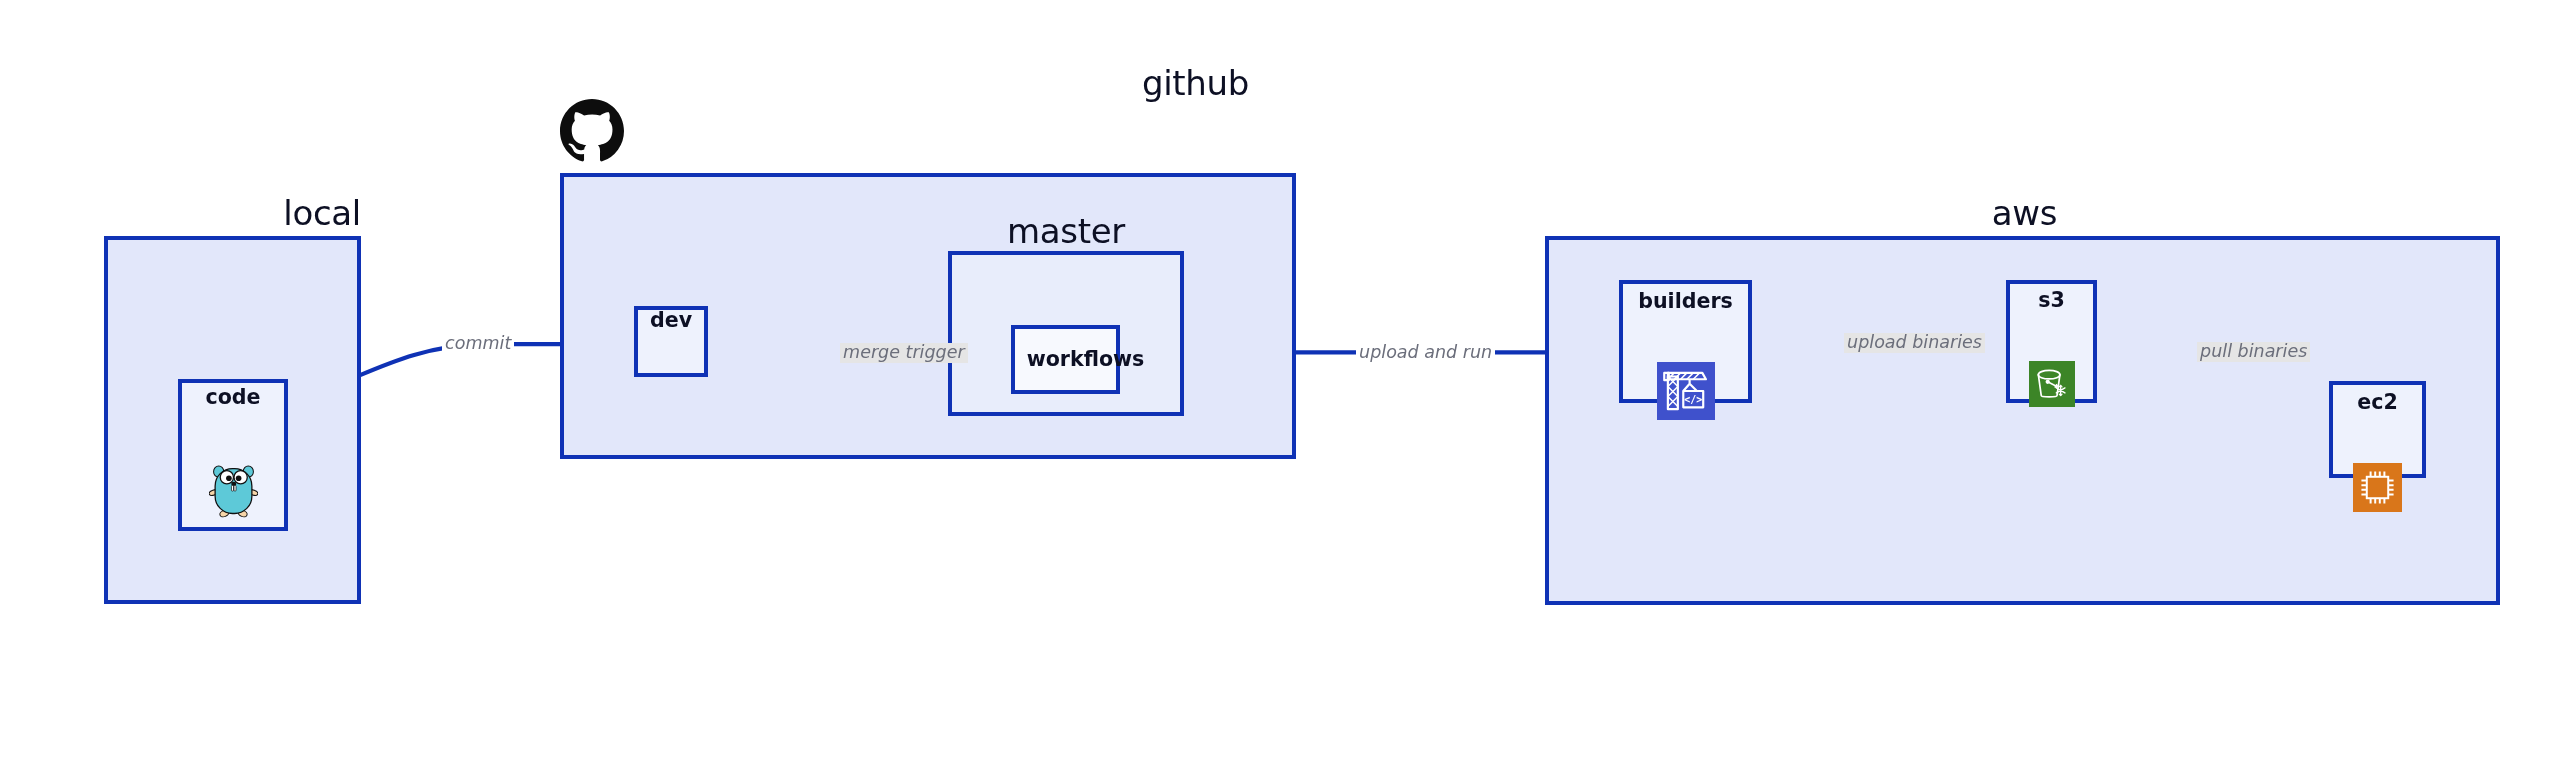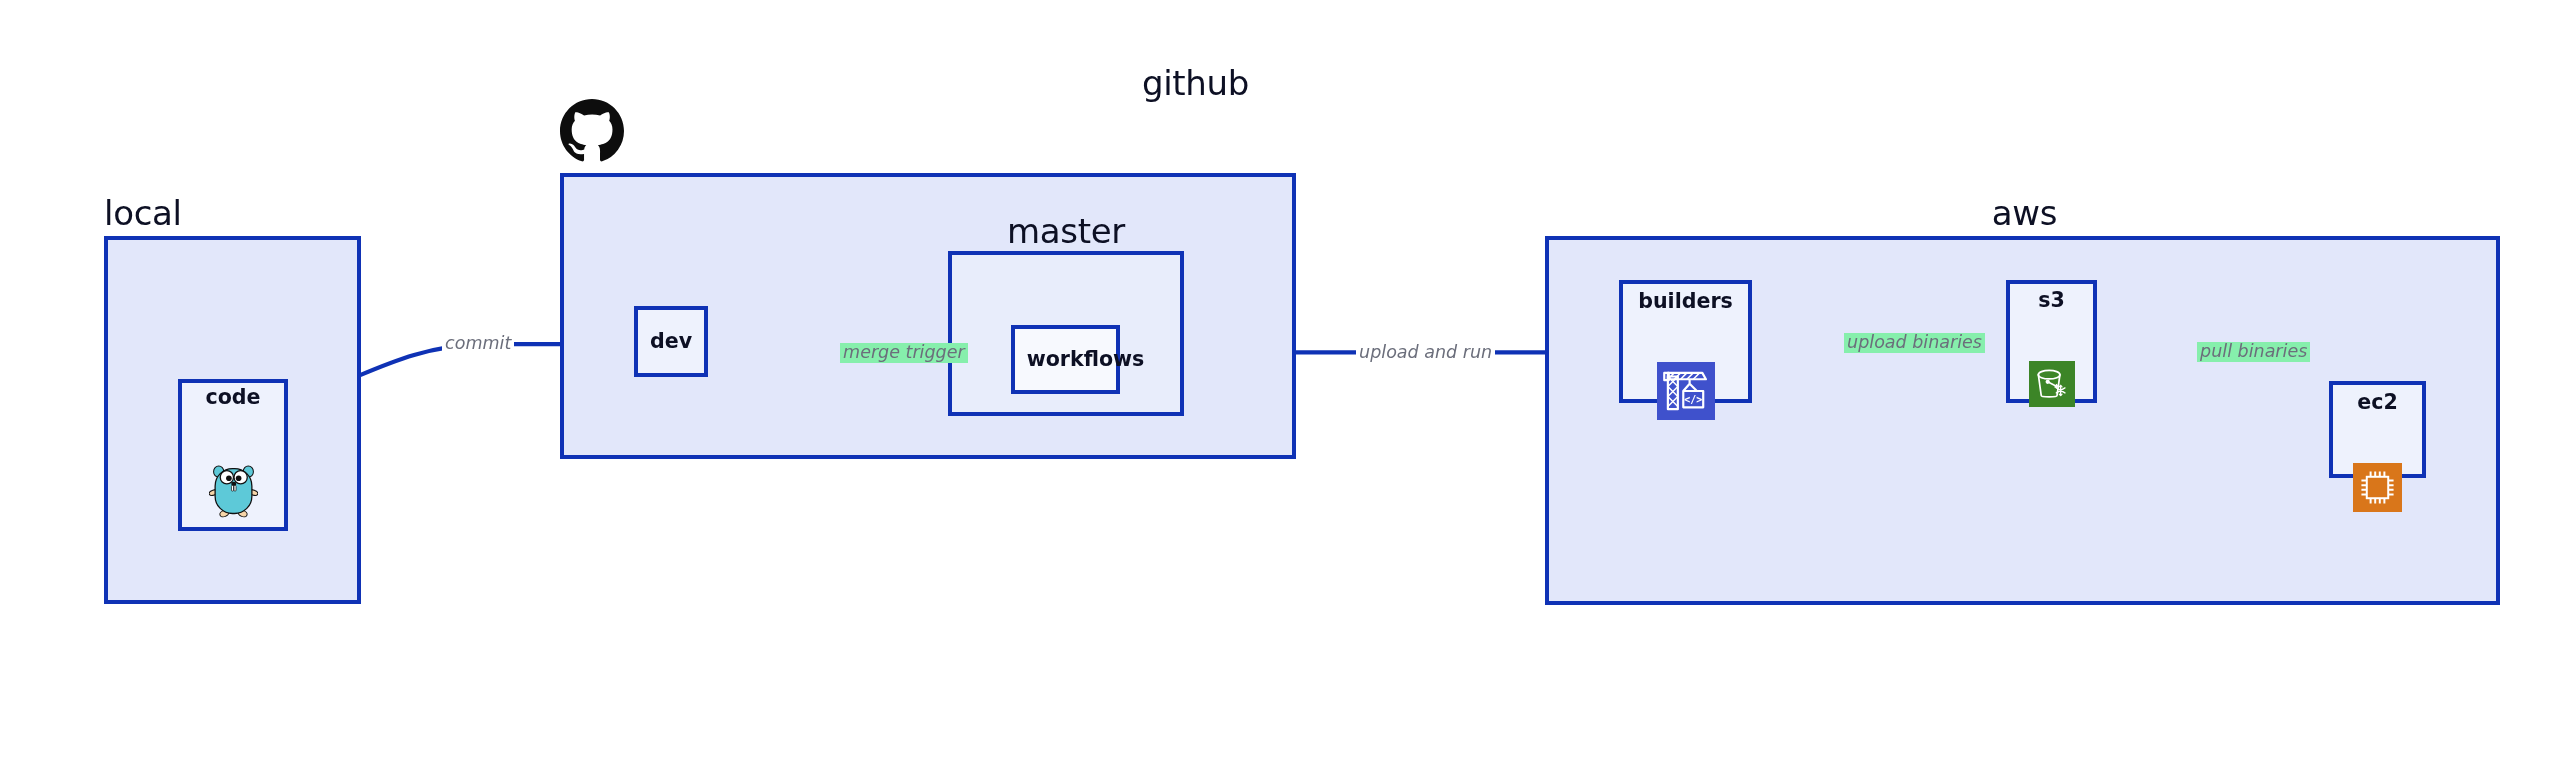--- a/index.html
+++ b/index.html
@@ -70,21 +70,21 @@
     color: #6b6e7b;
     font-size: 17.5px;
     font-style: italic;
     font-weight: 400;
     white-space: nowrap;
     background: #ffffff;
     line-height: 1;
     padding: 1px 3.1px;
     margin-left: 16px;
   }
-  .edge-label.on-tint { background: #86efac; }
+  .edge-label.on-tint { background: #e5e5e5; }
 
   
   #edges {
     position: absolute;
     left: 0; top: 0;
     width: 2604px;
     height: 781px;
     pointer-events: none;
   }
 
@@ -126,21 +126,21 @@
     <path d="M 1375 684 L 1955 684" fill="none" stroke="#0f32b5" stroke-width="8" marker-end="url(#arrow)"></path>
 
     <path d="M 2175 684 L 3135 684" fill="none" stroke="#0f32b5" stroke-width="8" marker-end="url(#arrow)"></path>
 
     <path d="M 3404 665 L 3885 665" fill="none" stroke="#0f32b5" stroke-width="8" marker-end="url(#arrow)"></path>
 
     <path d="M 4070 660 C 4180 660 4240 690 4280 700" fill="none" stroke="#0f32b5" stroke-width="8"></path>
     <path d="M 4330 725 C 4420 760 4470 800 4512 832" fill="none" stroke="#0f32b5" stroke-width="8" marker-end="url(#arrow)"></path>
   </svg>
 
-  <div class="group-label" style="left:104px; top:196px; width:257px; text-align:left;">local</div>
+  <div class="group-label" style="left:104px; top:196px; width:257px; text-align:right;">local</div>
 
   <div class="group" style="left:104px; top:236px; width:257px; height:368px;">
   </div>
 
   <div class="node" style="left:178px; top:379px; width:110px; height:152px; padding-top:4px;">
     <div class="node-title">code</div>
     <span class="node-icon" style="margin-top:8.2px;">
       <svg width="49" height="58" viewBox="0 0 96 112" xmlns="http://www.w3.org/2000/svg">
 
         <ellipse cx="19" cy="22" rx="10" ry="11" fill="#5dc9d8" stroke="#111" stroke-width="2"></ellipse>
@@ -180,21 +180,21 @@
   <div class="group-label" style="left:1113px; top:66px; width:165px; text-align:center;">github</div>
 
   <div class="group" style="left:560px; top:173px; width:736px; height:286px;">
   </div>
 
   <div class="group-label" style="left:948px; top:214px; width:236px; text-align:center;">master</div>
 
   <div class="subgroup" style="left:948px; top:251px; width:236px; height:165px;">
   </div>
 
-  <div class="node" style="left:634px; top:306px; width:74px; height:71px; justify-content:center;">
+  <div class="node" style="left:634px; top:306px; width:74px; height:71px; justify-content:flex-start;">
     <div class="node-title">dev</div>
   </div>
 
   <div class="node" style="left:1011px; top:325px; width:109px; height:69px; justify-content:center; background:#f7f9fe;padding-left:40px;">
     <div class="node-title">workflows</div>
   </div>
 
   <div class="group-label" style="left:1906px; top:196px; width:237px; text-align:center;">aws</div>
 
   <div class="group" style="left:1545px; top:236px; width:955px; height:369px;">

